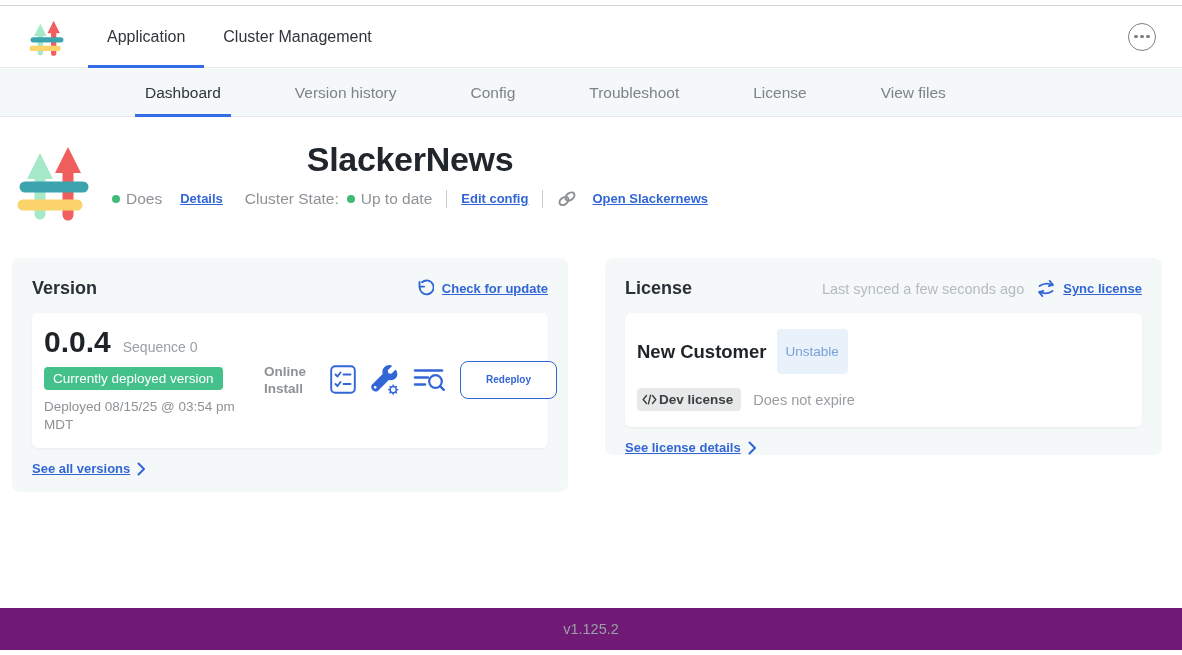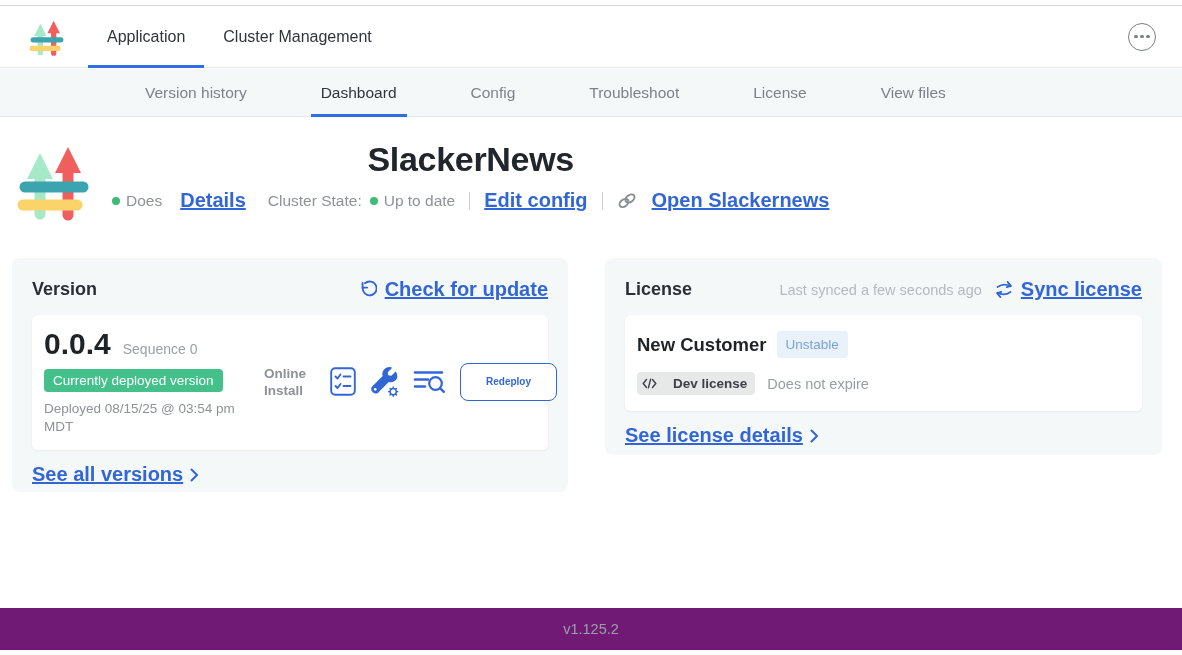--- a/index.html
+++ b/index.html
@@ -50,21 +50,21 @@
   .logo-large { flex:0 0 auto; margin-right:20px; }
   .app-title {
     margin:2px 0 12px 0; font-size:34px; line-height:36px; font-weight:bold;
     color:#20262b; letter-spacing:-0.3px;text-align:center;
   }
   .status-row { display:flex; align-items:center; font-size:15.5px; color:#8d9297; }
   .gdot { width:8px; height:8px; border-radius:50%; background:#3fbb76; flex:0 0 auto; }
   .vdiv { width:1px; height:18px; background:#c8ccd0; }
   .link {
     color:#3266d6; font-weight:bold; text-decoration:underline; cursor:pointer;
-    font-size:20px; white-space:nowrap;
+    font-size:13px; white-space:nowrap;
   }
   
   .card { position:absolute; background:#f4f8f9; border-radius:8px; padding:20px; }
   #version-card { left:12px; top:258px; width:556px; height:234px; }
   #license-card { left:605px; top:258px; width:557px; height:197px; }
   .card-header { display:flex; align-items:center; }
   .card-title { font-size:18px; font-weight:bold; color:#2b3036; }
   .card-header-right { margin-left:auto; display:flex; align-items:center; gap:8px; }
   .muted-note { font-size:14.5px; color:#b5babf; margin-right:4px; white-space:nowrap; }
   .inner-card {
@@ -87,26 +87,26 @@
     width:97px; height:38px; border:1.5px solid #3266d6; border-radius:8px;
     background:#fff; color:#3266d6; font-weight:bold; font-size:10px;
     font-family:inherit; cursor:pointer;
   }
   .card-footer-link { margin-top:13px; display:flex; align-items:center; gap:7px; }
   #license-inner { padding:16px 12px; }
   .customer-row { display:flex; align-items:center; }
   .customer-name { font-size:18.5px; font-weight:bold; color:#1e2327; }
   .channel-badge {
     margin-left:10px; background:#e9f1fa; color:#78a2d8; font-size:13.5px;
-    padding:6px 9px; border-radius:4px;
+    padding:15px 9px; border-radius:4px;
   }
   .license-type-row { margin-top:14px; display:flex; align-items:center; }
   .dev-badge {
     background:#e7e8e8; color:#3c4045; font-size:13.5px; font-weight:bold;
-    padding:4px 8px 4px 5px; border-radius:4px; display:flex; align-items:center; gap:16px;
+    padding:4px 8px 4px 5px; border-radius:4px; display:flex; align-items:center; gap:2px;
   }
   .expiry { margin-left:12px; font-size:14.5px; color:#999ea3; }
   
   .footer {
     position:absolute; left:0; top:608px; width:100%; height:42px; background:#701a75;
     display:flex; align-items:center; justify-content:center;
     font-size:14.5px; color:#9aa0a5;
   }
   
   .sp6 { width:6px; flex:0 0 auto; } .sp8 { width:8px; flex:0 0 auto; }
@@ -142,25 +142,25 @@
       <span>Cluster Management</span>
     </div>
     <button class="more-btn">
       <span class="dot"></span>
       <span class="dot"></span>
       <span class="dot"></span>
     </button>
   </div>
 
   <div class="subnav">
-    <div class="subnav-item">
-      <span>Version history</span>
-    </div>
     <div class="subnav-item active">
       <span>Dashboard</span>
+    </div>
+    <div class="subnav-item">
+      <span>Version history</span>
     </div>
     <div class="subnav-item">
       <span>Config</span>
     </div>
     <div class="subnav-item">
       <span>Troubleshoot</span>
     </div>
     <div class="subnav-item">
       <span>License</span>
     </div>

